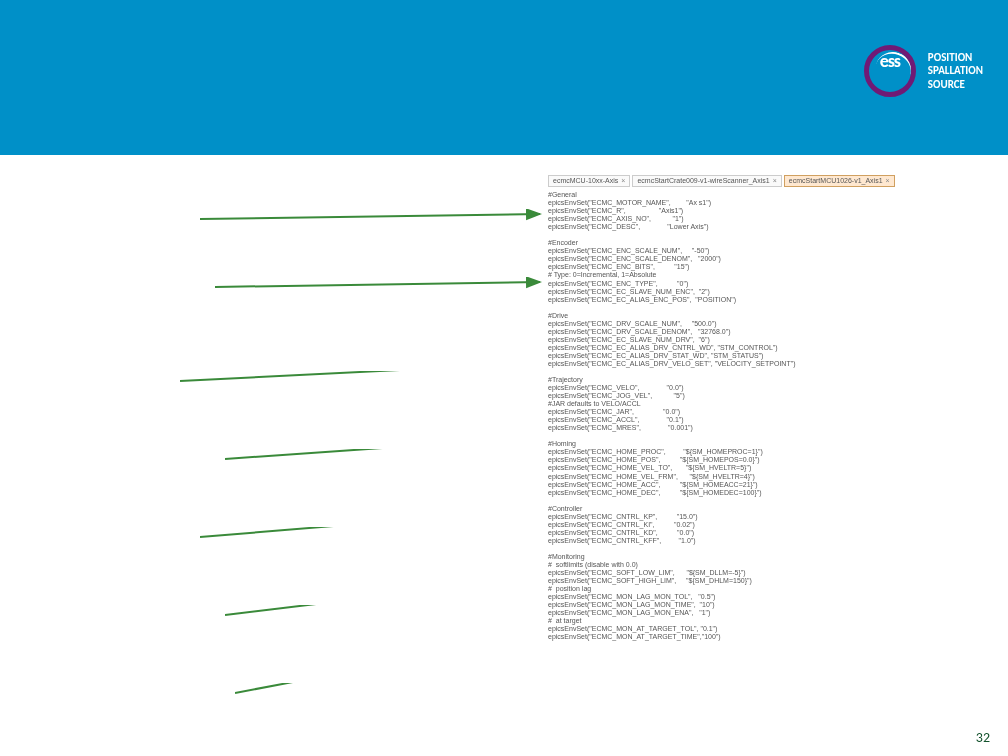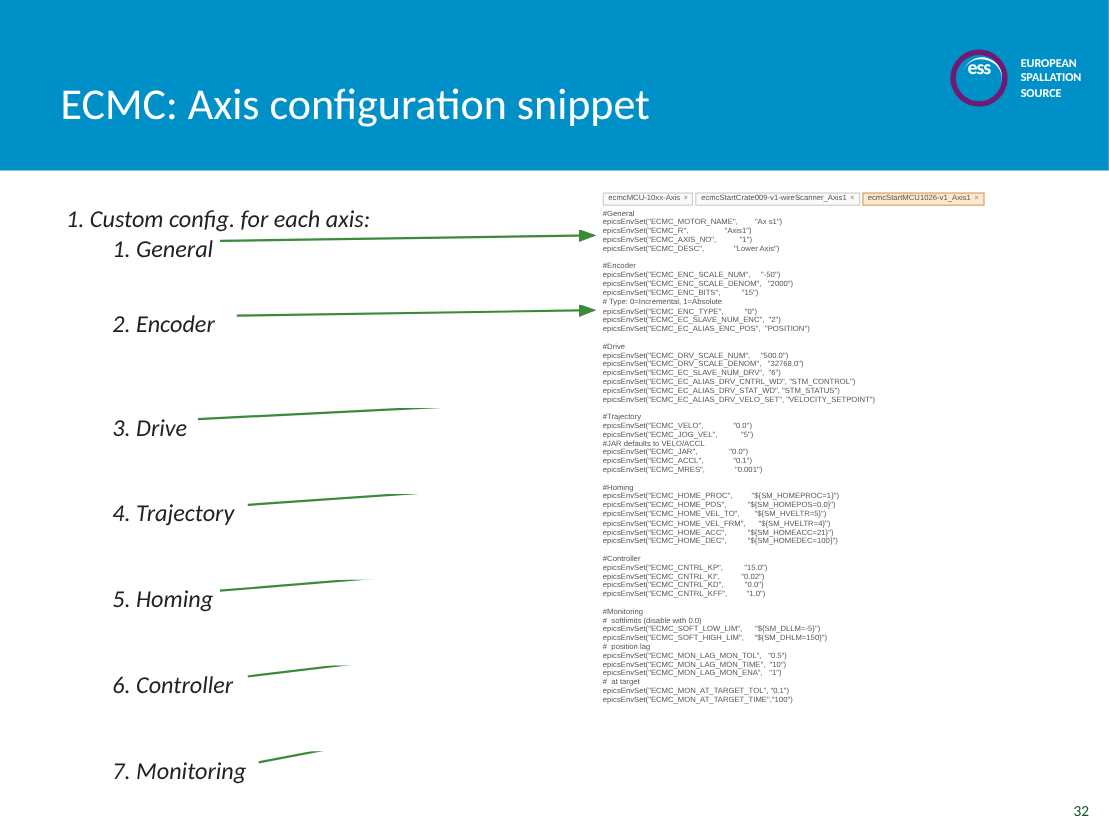--- a/index.html
+++ b/index.html
@@ -129,46 +129,35 @@
     right: 18px;
     bottom: 10px;
     font-size: 14px;
     color: #14532d;
   }
 </style>
 </head>
 <body>
 
 <div class="header">
-  <div class="title">ECMC: Axis configuration snippet</div>
   <div class="logo-box">
     <div class="logo-circle">
       <div class="logo-arc"></div>
       <span class="logo-inner">ess</span>
     </div>
     <div class="logo-text">
-      <div>EUROPEAN</div>
+      <div>POSITION</div>
       <div>SPALLATION</div>
       <div>SOURCE</div>
     </div>
   </div>
 </div>
 
 <div class="content">
 
-  <div class="left-list">
-    <div class="main-item">1.  Custom config. for each axis:</div>
-    <div class="sub-item" style="top:28px">1.  General</div>
-    <div class="sub-item" style="top:96px">2.  Encoder</div>
-    <div class="sub-item" style="top:190px">3.  Drive</div>
-    <div class="sub-item" style="top:268px">4.  Trajectory</div>
-    <div class="sub-item" style="top:346px">5.  Homing</div>
-    <div class="sub-item" style="top:424px">6.  Controller</div>
-    <div class="sub-item" style="top:502px">7.  Monitoring</div>
-  </div>
 
   <svg class="arrow" style="left:200px; top:34px;  width:350px; height:20px">
       <defs>
         <marker id="ah" markerWidth="8" markerHeight="8" refX="7" refY="3" orient="auto">
           <path d="M0,0 L8,3 L0,6 Z" fill="#3a8a3a"></path>
         </marker>
       </defs>
       <line x1="0" y1="10" x2="340" y2="5" stroke="#3a8a3a" stroke-width="2" marker-end="url(#ah)"></line>
     </svg>
   <svg class="arrow" style="left:215px; top:102px; width:335px; height:20px">

